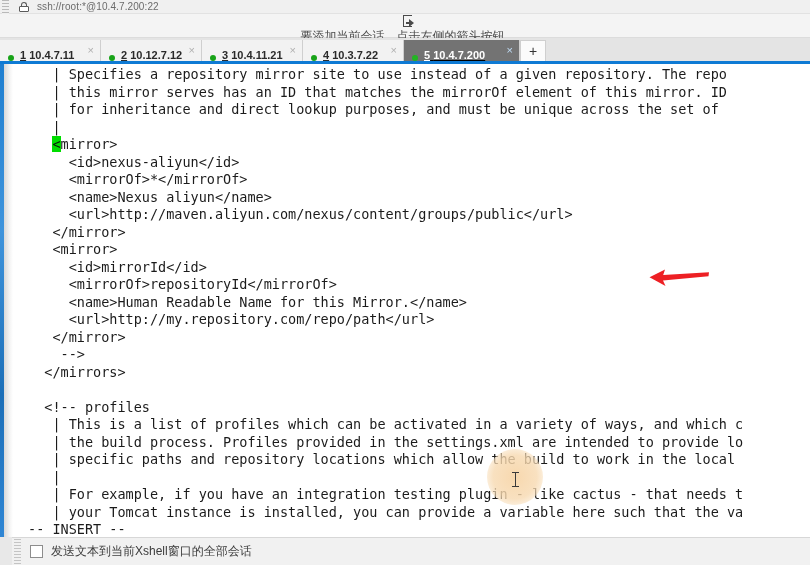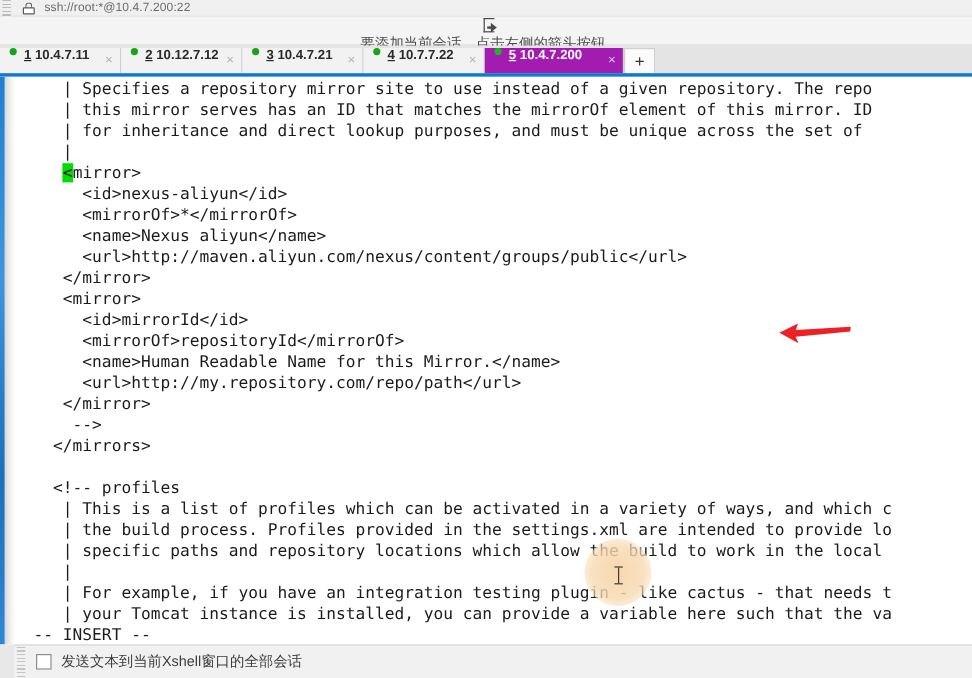--- a/index.html
+++ b/index.html
@@ -102,31 +102,32 @@
   .tabbar {
     position: absolute; left: 0; top: 38px;
     width: 810px; height: 23px;
     background: #e4e4e4;
     display: flex;
     align-items: flex-end;
   }
   .tab {
     height: 21px;
     display: flex;
-    align-items: flex-start;
+    align-items: flex-end;
     padding: 0 0 0 8px;
     background: #f2f2f2;
     border-right: 1px solid #cfcfcf;
     cursor: default;
     position: relative;
   }
   .tab.inactive { width: 101px; }
   .tab.active {
     width: 116px;
-    background: #a21caf;
+    background: #737373;
+    text-decoration: underline;
   }
   .tab .dot {
     width: 6px; height: 6px;
     border-radius: 50%;
     background: #18a318;
     flex: 0 0 auto;
   }
   .tab.active .dot { background: #22b522; }
   .tab .tlabel {
     font-size: 11px;
@@ -294,26 +295,26 @@
       <span class="tlabel"><span class="tnum">1</span> <span>10.4.7.11</span></span>
       <span class="close">×</span>
     </div>
     <div class="tab inactive">
       <span class="dot"></span>
       <span class="tlabel"><span class="tnum">2</span> <span>10.12.7.12</span></span>
       <span class="close">×</span>
     </div>
     <div class="tab inactive">
       <span class="dot"></span>
-      <span class="tlabel"><span class="tnum">3</span> <span>10.4.7.21</span></span>
+      <span class="tlabel"><span class="tnum">3</span> <span>10.4.11.21</span></span>
       <span class="close">×</span>
     </div>
     <div class="tab inactive">
       <span class="dot"></span>
-      <span class="tlabel"><span class="tnum">4</span> <span>10.7.7.22</span></span>
+      <span class="tlabel"><span class="tnum">4</span> <span>10.3.7.22</span></span>
       <span class="close">×</span>
     </div>
     <div class="tab active">
       <span class="dot"></span>
       <span class="tlabel"><span class="tnum">5</span> <span>10.4.7.200</span></span>
       <span class="close">×</span>
     </div>
     <div class="newtab">+</div>
     <div class="tabbar-rest"></div>
   </div>

